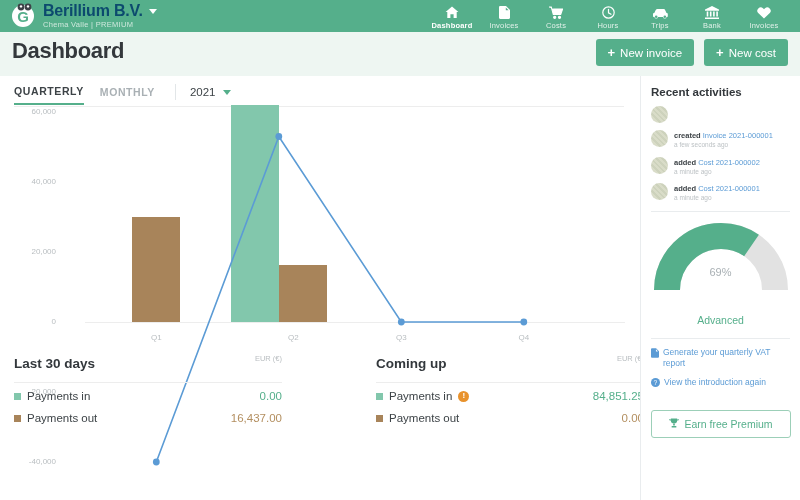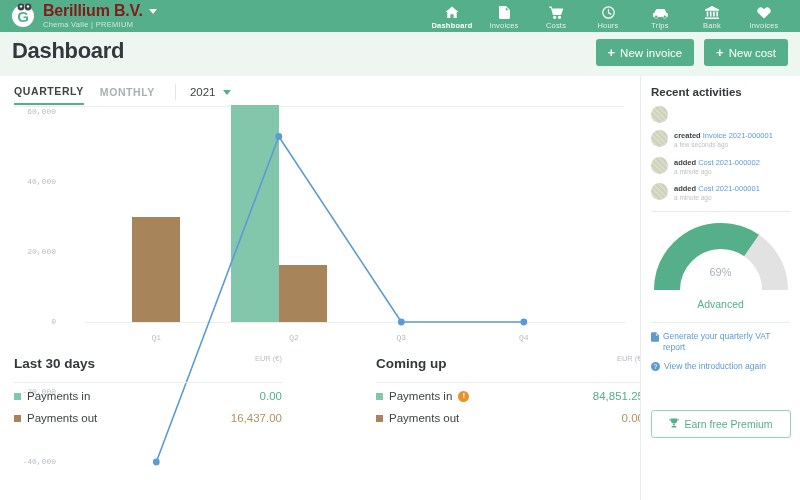--- a/index.html
+++ b/index.html
@@ -21,21 +21,21 @@
     width:22px; height:22px; border-radius:50%;
     background:#fff; position:relative;
     display:flex; align-items:center; justify-content:center;
     font-weight:bold; font-size:15px; color:#55af8b; line-height:1;
   }
   .logo .eyes {
     position:absolute; top:-2px; left:5px; width:16px; height:8px;
   }
   .brandtext { margin-left:9px; line-height:1; }
   .brandname {
-    color:#7f1d1d; font-size:16px; font-weight:bold; letter-spacing:-0.2px;
+    color:#0c4a6e; font-size:16px; font-weight:bold; letter-spacing:-0.2px;
     display:flex; align-items:center;
   }
   .caret-down {
     display:inline-block; margin-left:6px;
     width:0;height:0;border-left:4px solid transparent;border-right:4px solid transparent;
     border-top:5px solid #ffffff;
   }
   .brandsub {
     color:#cfe8dd; font-size:7.5px; margin-top:2px; letter-spacing:0.3px;
   }
@@ -84,21 +84,21 @@
     cursor:pointer; padding-bottom:6px;
   }
   .caret-green {
     display:inline-block; margin-left:7px;
     width:0;height:0;border-left:4px solid transparent;border-right:4px solid transparent;
     border-top:5px solid #55af8b;
   }
   .tabrule { position:absolute; left:14px; top:30px; width:610px; height:1px; background:#ededed; }
 
   
-  .chart { position:absolute; left:0; top:36px; width:640px; height:250px;font-family:Liberation Mono, monospace; }
+  .chart { position:absolute; left:0; top:36px; width:640px; height:250px; }
   .ylabel {
     position:absolute; right:0; font-size:8px; color:#b9bec1;
     text-align:right; width:56px;
   }
   .plot { position:absolute; left:95px; top:0; width:490px; height:210px; }
   .zeroline { position:absolute; left:85px; top:210px; width:540px; height:1px; background:#ededed; }
   .bar { position:absolute; bottom:0; }
   .bar.green { background:#82c7ac; }
   .bar.brown { background:#a8845a; }
   .xlabel {
@@ -153,21 +153,21 @@
   .acttime { font-size:6.5px; color:#bdc2c5; margin-top:1px; }
 
   .rrule { height:1px; background:#e9ecee; margin:8px 10px; }
 
   .gaugewrap { position:relative; width:140px; height:74px; margin:6px auto 0 auto; }
   .gaugelabel {
     position:absolute; left:0; width:140px; top:46px;
     text-align:center; font-size:11px; color:#a9b0b4;
   }
   .gaugecat {
-    text-align:center; font-size:10.5px; color:#55af8b; margin-top:4px;
+    text-align:center; font-size:10.5px; color:#55af8b; margin-top:20px;
   }
 
   .rlink {
     display:flex; margin:0 10px 8px 10px; color:#5b9bd5;
     font-size:8.5px; line-height:1.35; text-decoration:none; cursor:pointer;
   }
   .rlink .licon { flex:none; margin-right:4px; margin-top:1px; }
 
   .premiumbtn {
     position:absolute; left:10px; bottom:62px; width:140px; height:28px;

